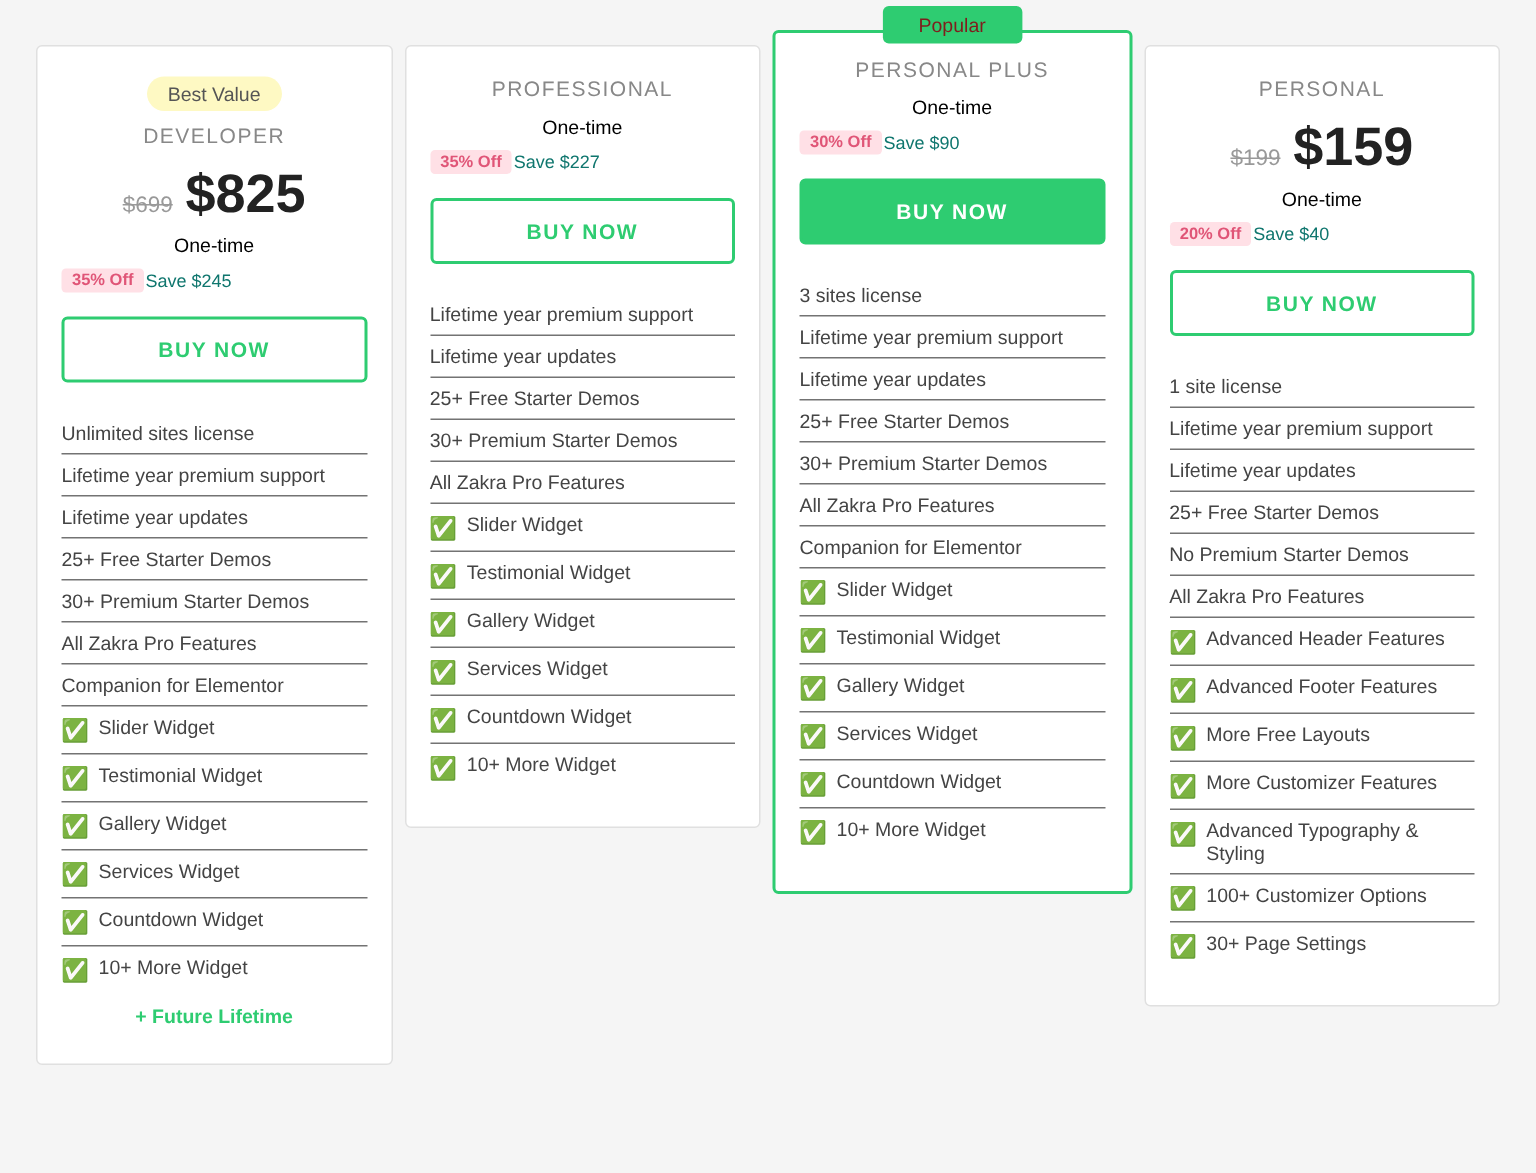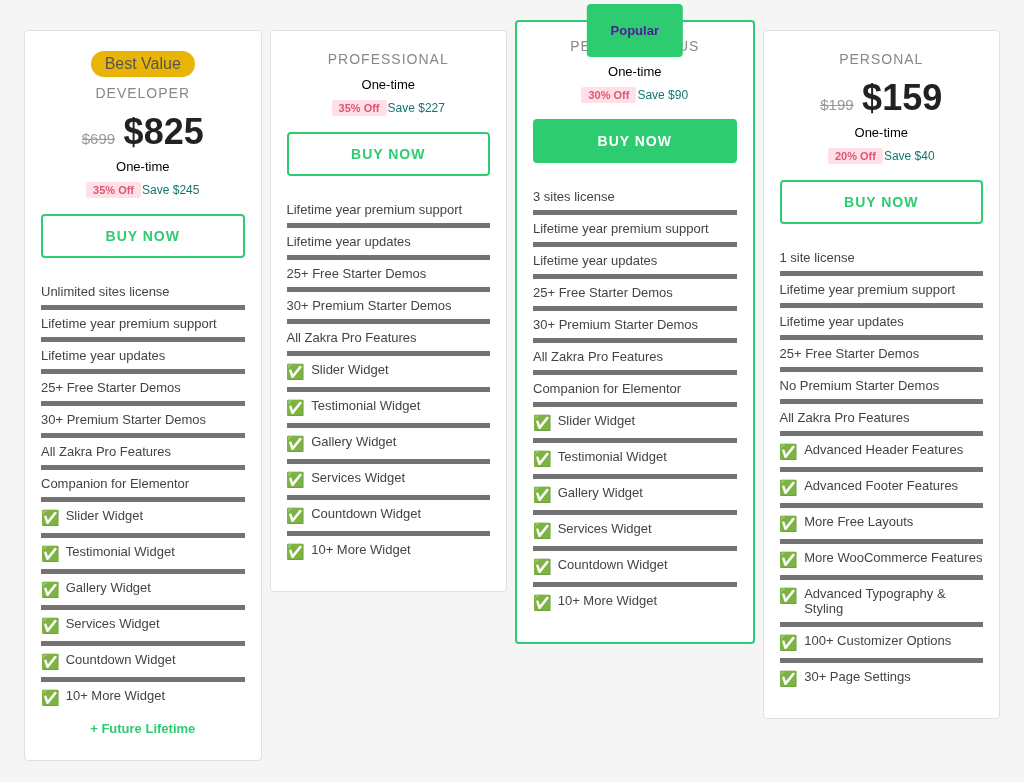--- a/index.html
+++ b/index.html
@@ -29,32 +29,32 @@
       border: 2px solid #2ecc71;
       margin-top: 0;
       padding-top: 16px;
     }
     .popular-badge {
       position: absolute;
       top: -18px;
       left: 50%;
       transform: translateX(-50%);
       background: #2ecc71;
-      color: #4c1d95;
-      font-size: 13px;
-      font-weight: 700;
-      padding: 19px 24px;
+      color: #7f1d1d;
+      font-size: 13px;
+      font-weight: 400;
+      padding: 5px 24px;
       border-radius: 4px;
       white-space: nowrap;
     }
     .best-value-badge {
       display: inline-block;
-      background: #eab308;
+      background: #fef9c3;
       color: #555;
-      font-size: 16px;
+      font-size: 13px;
       font-weight: 500;
       padding: 4px 14px;
       border-radius: 20px;
       margin-bottom: 8px;
     }
     .plan-name {
       text-align: center;
       font-size: 14px;
       font-weight: 500;
       color: #888;
@@ -79,21 +79,20 @@
     }
     .price-type {
       text-align: center;
       color: #000000;
       font-size: 13px;
       margin-bottom: 8px;
     }
     .discount-row {
       display: flex;
       align-items: center;
-      justify-content: center;
       gap: 1px;
       margin-bottom: 16px;
     }
     .discount-badge {
       background: #ffe0e6;
       color: #e05577;
       font-size: 11px;
       font-weight: 600;
       padding: 2px 7px;
       border-radius: 3px;
@@ -122,21 +121,21 @@
       background: #2ecc71;
       color: #fff;
     }
     .features-list {
       list-style: none;
       font-size: 13px;
       color: #444;
     }
     .features-list li {
       padding: 6px 0;
-      border-bottom: 5px solid #737373;
+      border-bottom: 1px solid #737373;
       display: flex;
       align-items: flex-start;
       gap: 6px;
     }
     .features-list li:last-child { border-bottom: none; }
     .check-icon {
       color: #2ecc71;
       font-size: 15px;
       margin-top: 1px;
       flex-shrink: 0;
@@ -372,21 +371,21 @@
         <li>
           <span class="check-icon">✅</span>
           <span>Advanced Footer Features</span>
         </li>
         <li>
           <span class="check-icon">✅</span>
           <span>More Free Layouts</span>
         </li>
         <li>
           <span class="check-icon">✅</span>
-          <span>More WooCommerce Features</span>
+          <span>More Customizer Features</span>
         </li>
         <li>
           <span class="check-icon">✅</span>
           <span>Advanced Typography &amp; Styling</span>
         </li>
         <li>
           <span class="check-icon">✅</span>
           <span>100+ Customizer Options</span>
         </li>
         <li>

